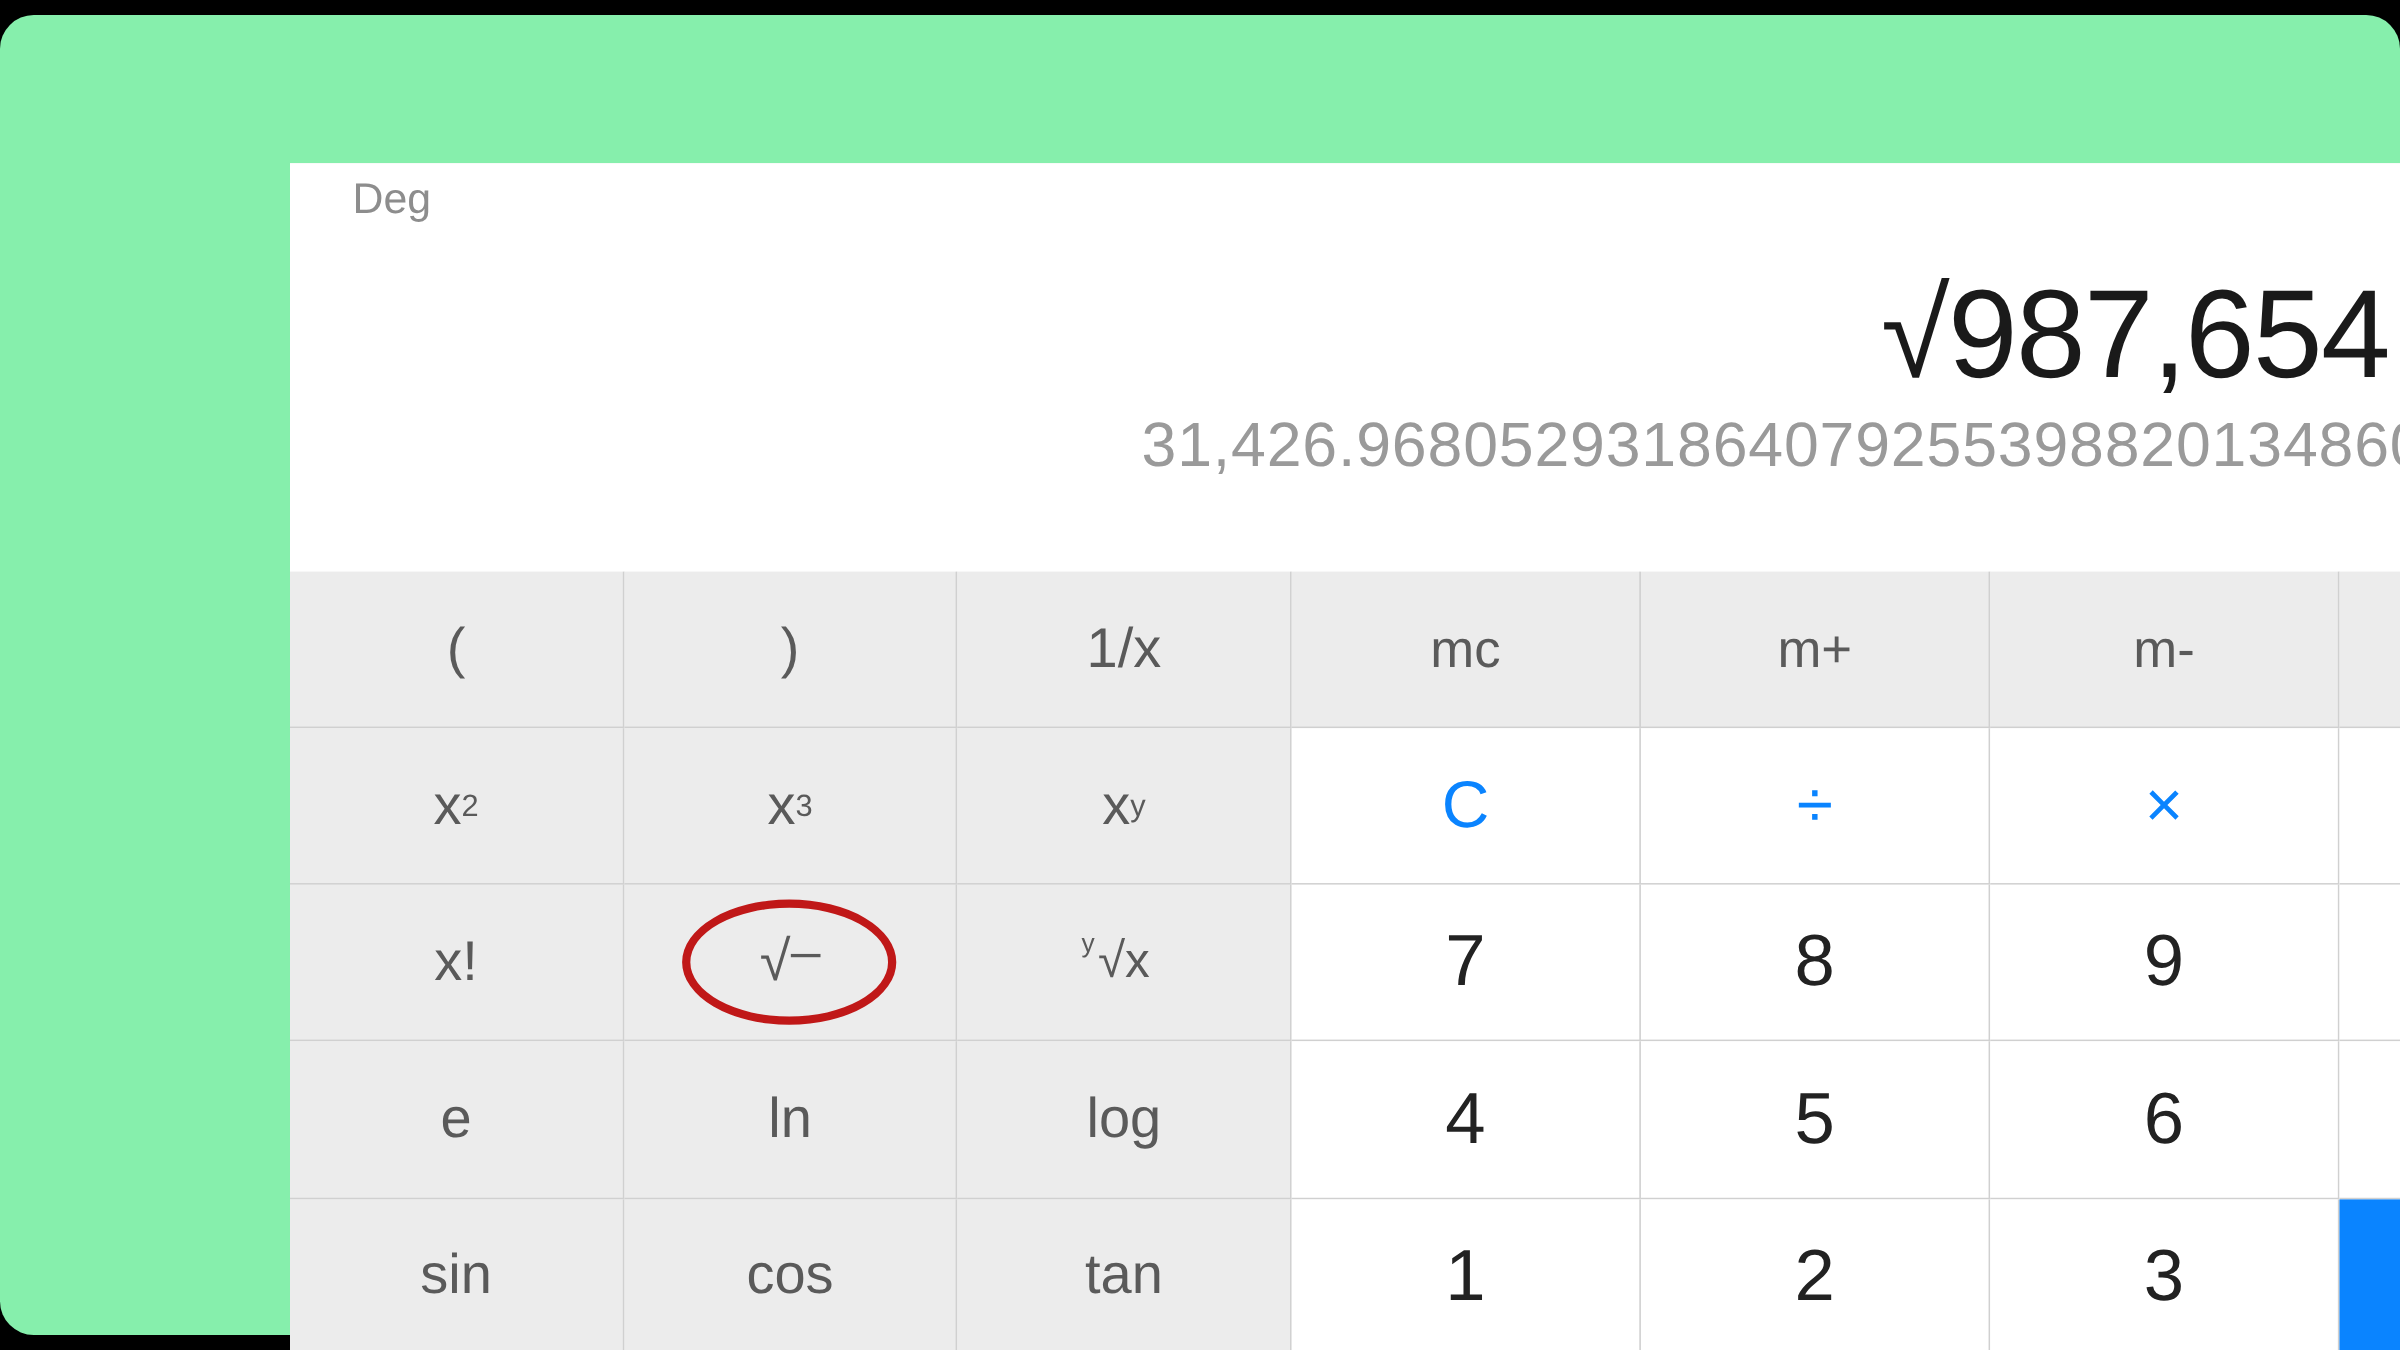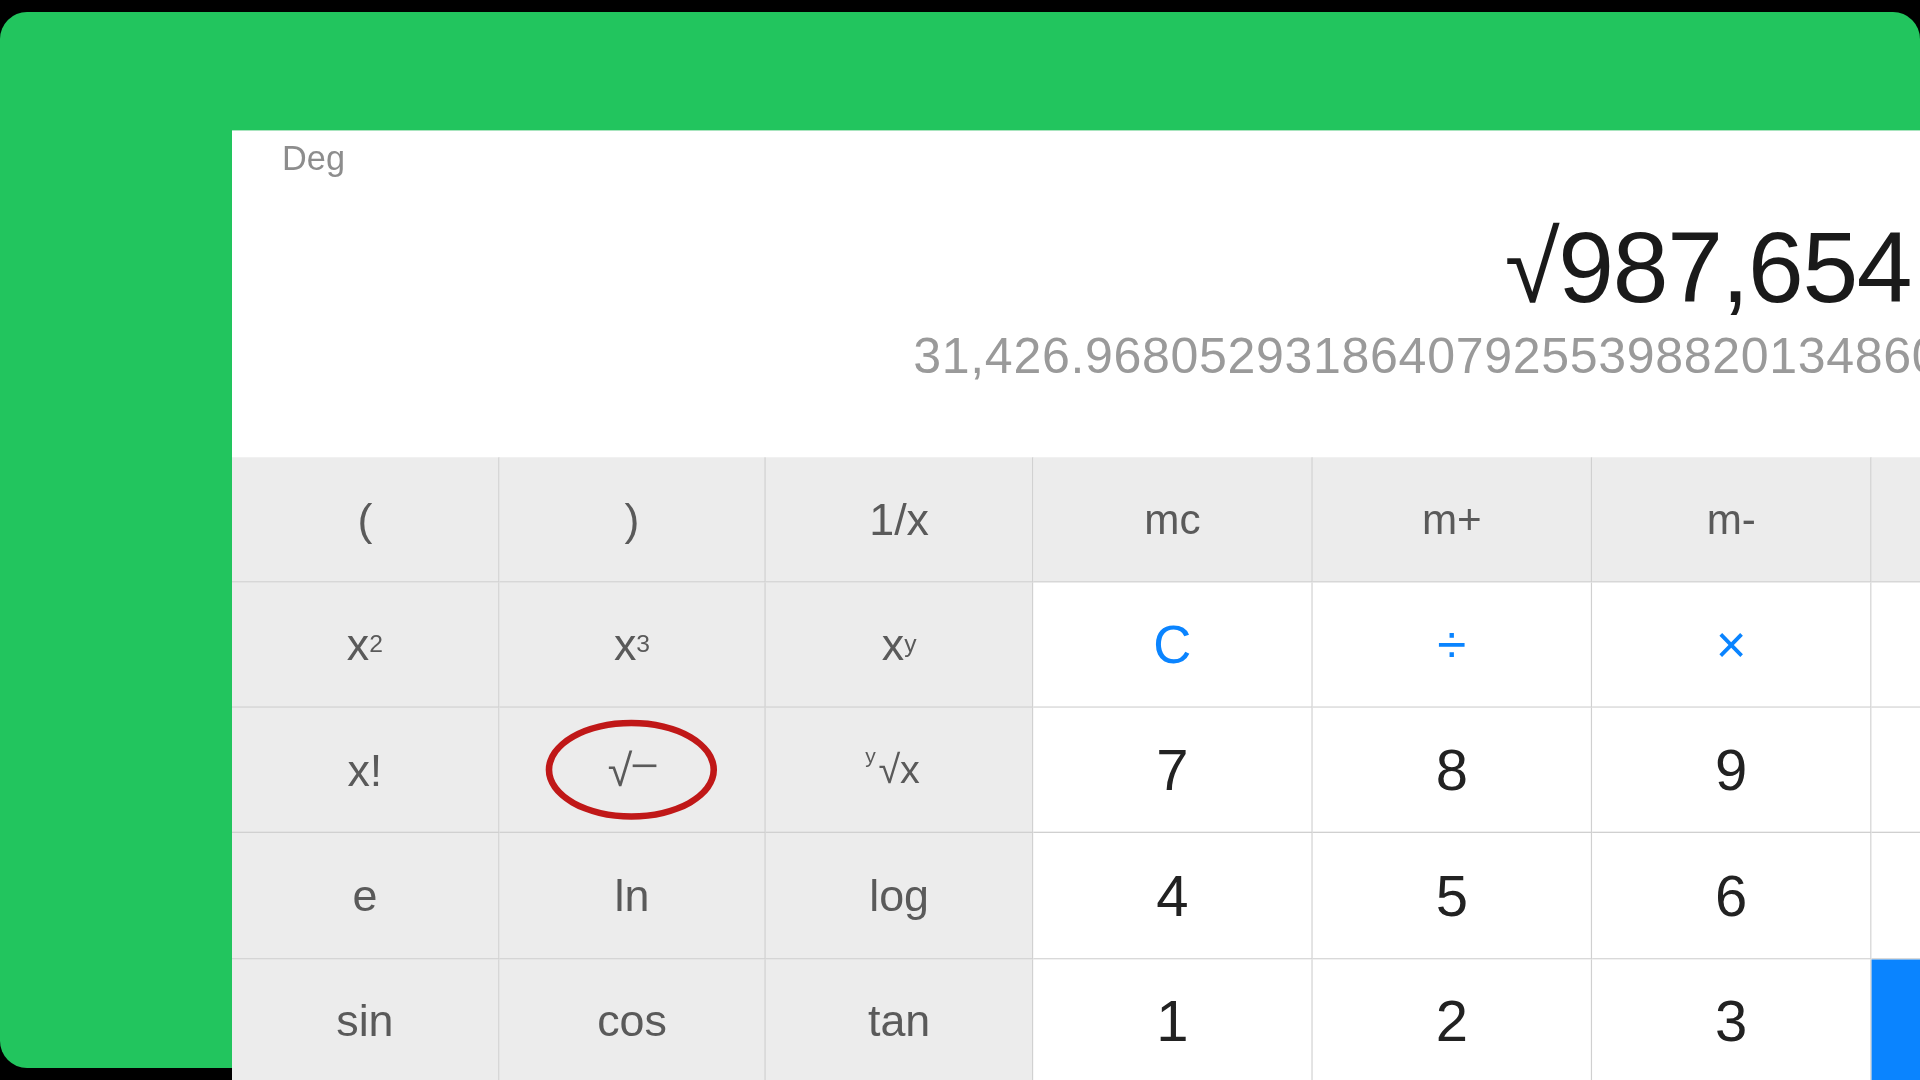--- a/index.html
+++ b/index.html
@@ -111,21 +111,21 @@
     left: 50%;
     top: 50%;
     transform: translate(-50%, -50%);
   }
 
   sup { font-size: 0.55em; vertical-align: super; }
   .yroot { font-size:30px; position:relative; }
   .yroot .y { font-size:16px; position:absolute; left:-10px; top:-2px; }
 
   
-  .stage { width:1920px; height:1056px; position:relative; background:#22c55e;border-radius:27px; }
+  .stage { width:1920px; height:1056px; position:relative; background:#86efac;border-radius:27px; }
   .stage .device { position:absolute; left:50%; top:50%; transform:translate(-50%,-50%) scale(1.318); }
 </style>
 </head>
 <body>
 
 <div class="stage">
 <div class="device">
 
   <div class="display">
     <div class="deg">Deg</div>

